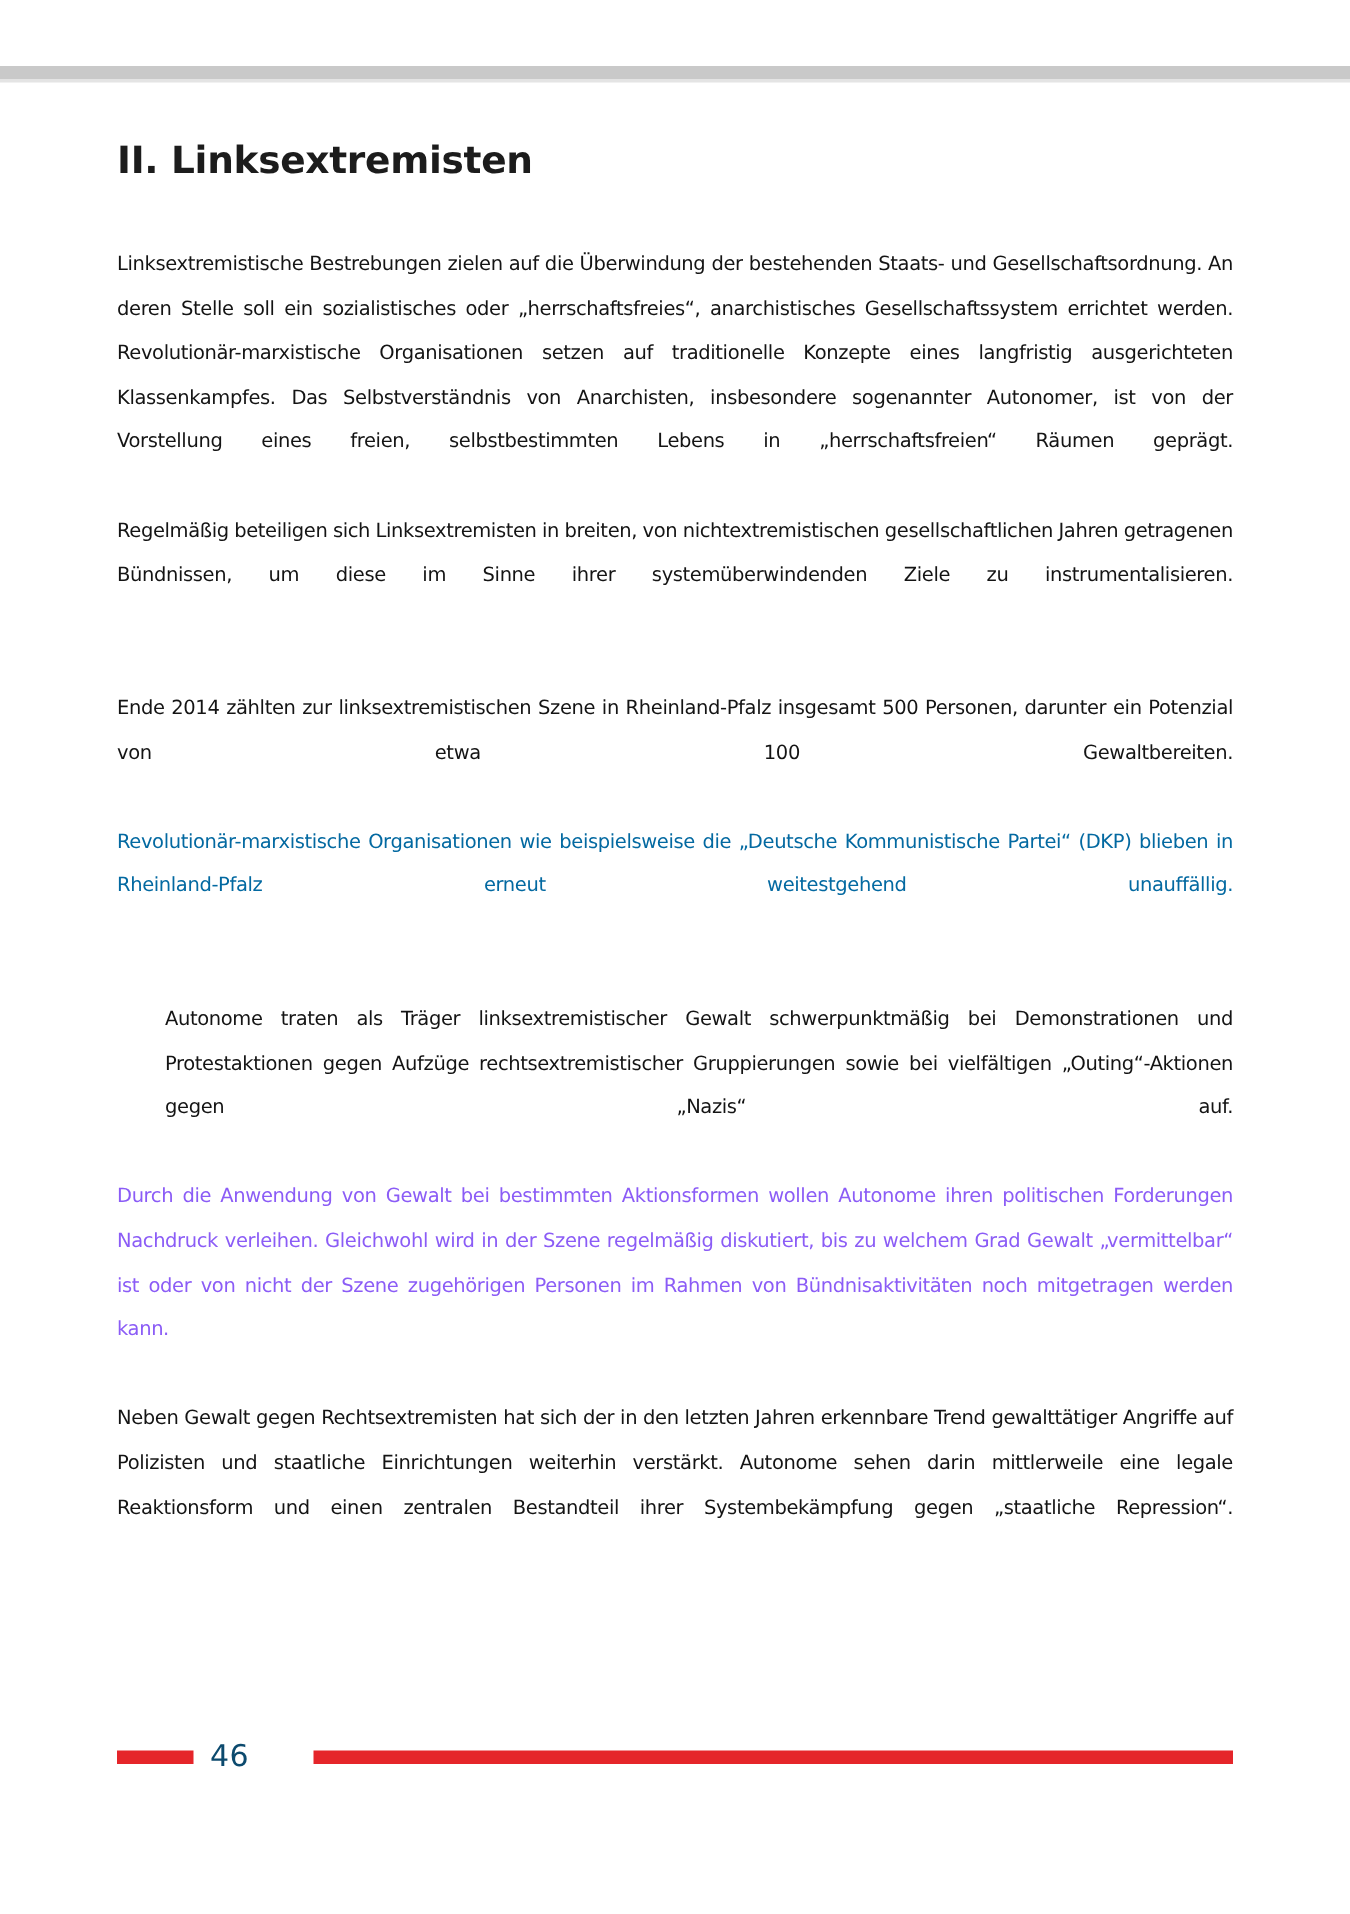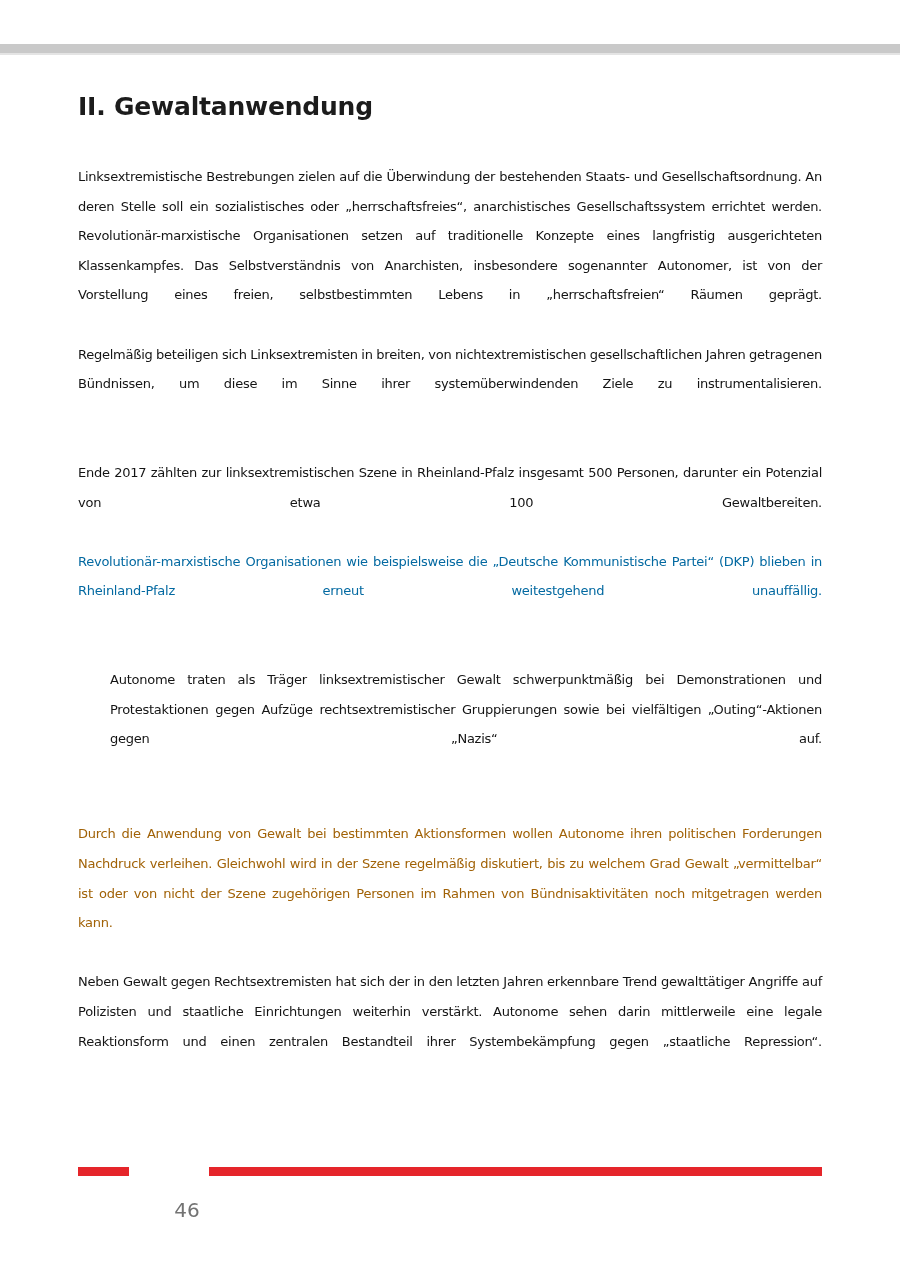--- a/index.html
+++ b/index.html
@@ -97,55 +97,54 @@
     top: 4px;
     width: 51px;
     height: 9px;
     background: #e5252a;
   }
   .footer-pageno {
     position: absolute;
     left: 140px;
     top: -6px;
     width: 60px;
-    text-align: right;
+    text-align: left;
     font-family: "DejaVu Sans", sans-serif;
     font-size: 20px;
     line-height: 26px;
-    color: #737373;
+    color: #0c4a6e;
     letter-spacing: 0.2px;
-    margin-top: 40px;
   }
   .footer-bar-right {
     position: absolute;
     left: 209px;
     top: 4px;
     width: 613px;
     height: 9px;
     background: #e5252a;
   }
 </style>
 </head>
 <body>
 
 <div class="page">
 
   <div class="top-rule" style="background: rgb(201, 201, 201);"></div>
   <div class="top-rule-shadow"></div>
 
   <div class="content">
-    <h1 class="page-title">II. Gewaltanwendung</h1>
+    <h1 class="page-title">II. Linksextremisten</h1>
 
     <div id="paragraphs">
         <p class="para" style="color: rgb(20, 20, 20);">Linksextremistische Bestrebungen zielen auf die Überwindung der bestehenden Staats- und Gesellschaftsordnung. An deren Stelle soll ein sozialistisches oder „herrschaftsfreies“, anarchistisches Gesellschaftssystem errichtet werden. Revolutionär-marxistische Organisationen setzen auf traditionelle Konzepte eines langfristig ausgerichteten Klassenkampfes. Das Selbstverständnis von Anarchisten, insbesondere sogenannter Autonomer, ist von der Vorstellung eines freien, selbstbestimmten Lebens in „herrschaftsfreien“ Räumen geprägt.</p>
         <p class="para" style="color: rgb(20, 20, 20);">Regelmäßig beteiligen sich Linksextremisten in breiten, von nichtextremistischen gesellschaftlichen Jahren getragenen Bündnissen, um diese im Sinne ihrer systemüberwindenden Ziele zu instrumentalisieren.</p>
-        <p class="para gap" style="color: rgb(20, 20, 20);">Ende 2017 zählten zur linksextremistischen Szene in Rheinland-Pfalz insgesamt 500 Personen, darunter ein Potenzial von etwa 100 Gewaltbereiten.</p>
+        <p class="para gap" style="color: rgb(20, 20, 20);">Ende 2014 zählten zur linksextremistischen Szene in Rheinland-Pfalz insgesamt 500 Personen, darunter ein Potenzial von etwa 100 Gewaltbereiten.</p>
         <p class="para" style="color: #0369a1;">Revolutionär-marxistische Organisationen wie beispielsweise die „Deutsche Kommunistische Partei“ (DKP) blieben in Rheinland-Pfalz erneut weitestgehend unauffällig.</p>
         <p class="para gap" style="color: rgb(20, 20, 20); margin-left: 32px;">Autonome traten als Träger linksextremistischer Gewalt schwerpunktmäßig bei Demonstrationen und Protestaktionen gegen Aufzüge rechtsextremistischer Gruppierungen sowie bei vielfältigen „Outing“-Aktionen gegen „Nazis“ auf.</p>
-        <p class="para" style="color: #a16207; margin-top: 36px;">Durch die Anwendung von Gewalt bei bestimmten Aktionsformen wollen Autonome ihren politischen Forderungen Nachdruck verleihen. Gleichwohl wird in der Szene regelmäßig diskutiert, bis zu welchem Grad Gewalt „vermittelbar“ ist oder von nicht der Szene zugehörigen Personen im Rahmen von Bündnisaktivitäten noch mitgetragen werden kann.</p>
+        <p class="para" style="color: #8b5cf6;">Durch die Anwendung von Gewalt bei bestimmten Aktionsformen wollen Autonome ihren politischen Forderungen Nachdruck verleihen. Gleichwohl wird in der Szene regelmäßig diskutiert, bis zu welchem Grad Gewalt „vermittelbar“ ist oder von nicht der Szene zugehörigen Personen im Rahmen von Bündnisaktivitäten noch mitgetragen werden kann.</p>
         <p class="para" style="color: rgb(20, 20, 20);">Neben Gewalt gegen Rechtsextremisten hat sich der in den letzten Jahren erkennbare Trend gewalttätiger Angriffe auf Polizisten und staatliche Einrichtungen weiterhin verstärkt. Autonome sehen darin mittlerweile eine legale Reaktionsform und einen zentralen Bestandteil ihrer Systembekämpfung gegen „staatliche Repression“.</p>
       </div>
   </div>
 
   <div class="footer">
     <div class="footer-bar-left" style="background: rgb(229, 37, 42);"></div>
     <div class="footer-pageno">46</div>
     <div class="footer-bar-right" style="background: rgb(229, 37, 42);"></div>
   </div>
 

